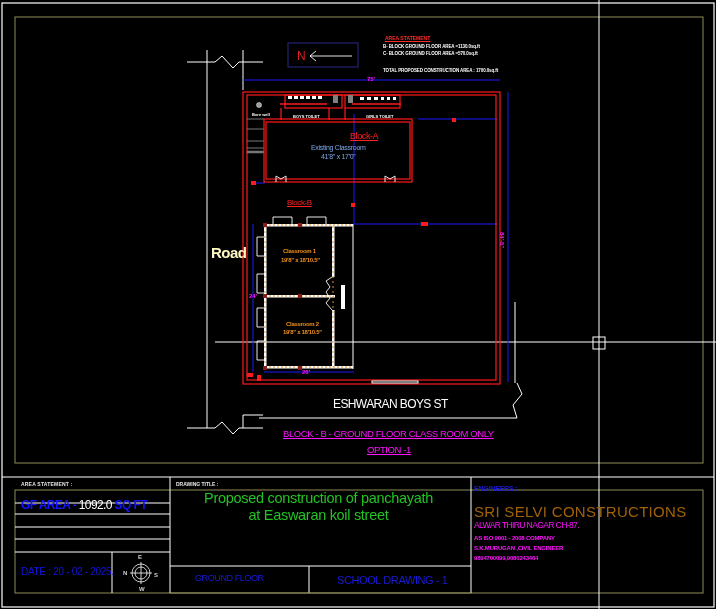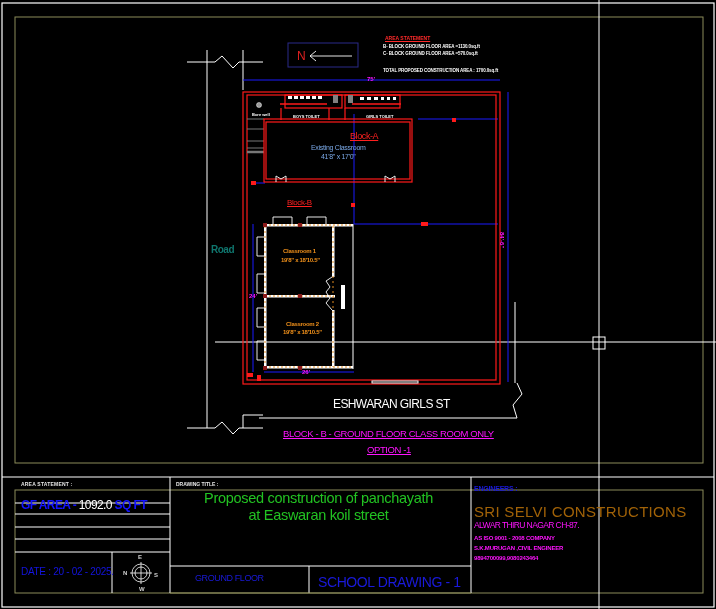--- a/index.html
+++ b/index.html
@@ -7,29 +7,29 @@
   svg{position:absolute;left:0;top:0;}
   .abs{position:absolute;white-space:nowrap;font-family:"Liberation Sans",sans-serif;}
   .area-label{left:21px;top:481px;font-size:5px;font-weight:bold;color:#e6e6e6;letter-spacing:0.2px;}
   .area-value{left:21px;top:490px;font-size:12px;letter-spacing:-0.6px;margin-top:8px;}
   .area-value .blue{color:#1414ff;font-weight:bold;}
   .area-value .white{color:#fff;}
   .date{left:21px;top:566px;font-size:10px;color:#1414e0;letter-spacing:-0.3px;}
   .draw-label{left:176px;top:481px;font-size:5px;font-weight:bold;color:#e6e6e6;}
   .title-block{left:176px;top:490px;width:285px;text-align:center;color:#22c322;font-size:14.5px;line-height:16.5px;letter-spacing:-0.3px;}
   .ground{left:195px;top:573px;font-size:9px;color:#1a1adb;letter-spacing:-0.4px;}
-  .school{left:318px;top:574px;font-size:14px;color:#1a1adb;letter-spacing:-0.4px;}
+  .school{left:337px;top:574px;font-size:11px;color:#1a1adb;letter-spacing:-0.4px;}
   .eng-label{left:474px;top:485px;font-size:7px;color:#1a1adb;font-weight:bold;letter-spacing:-0.2px;}
   .company{left:474px;top:503px;font-size:15px;color:#a16207;letter-spacing:0.3px;}
   .addr{left:474px;top:520px;font-size:8.5px;color:#ff14ff;letter-spacing:-0.6px;}
   .small-mag{font-size:6px;font-weight:bold;color:#ff14ff;letter-spacing:-0.2px;}
   .iso{left:474px;top:535px;}
   .eng{left:474px;top:545px;}
   .ph{left:474px;top:555px;}
-  .road{left:211px;top:244px;font-size:10px;color:#0f766e;font-weight:bold;letter-spacing:-0.5px;}
+  .road{left:211px;top:244px;font-size:15px;color:#fef9c3;font-weight:bold;letter-spacing:-0.5px;}
   .street{left:333px;top:397px;font-size:12px;color:#fff;letter-spacing:-0.6px;}
   .caption{left:283px;top:428px;font-size:9.5px;color:#ff14ff;text-decoration:underline;letter-spacing:-0.4px;}
   .option{left:367px;top:444px;font-size:9.5px;color:#ff14ff;text-decoration:underline;letter-spacing:-0.4px;}
   .blk-a{left:323px;top:131px;font-size:9px;color:#ff2020;text-decoration:underline;letter-spacing:-0.4px;padding-left:27px;}
   .blk-a-sub{left:311px;top:144px;font-size:7px;color:#7aa8e6;letter-spacing:-0.3px;}
   .blk-a-dim{left:321px;top:153px;font-size:7px;color:#7aa8e6;letter-spacing:-0.3px;}
   .blk-b{left:287px;top:198px;font-size:8px;color:#ff2020;text-decoration:underline;letter-spacing:-0.4px;}
   .cr{font-size:6px;font-weight:bold;color:#f0901a;letter-spacing:-0.3px;}
   .cr1{left:283px;top:248px;}
   .cr1d{left:281px;top:257px;}
@@ -222,21 +222,21 @@
 <div class="abs tiny gt">GIRLS TOILET</div>
 <div class="abs blk-a">Block-A</div>
 <div class="abs blk-a-sub">Existing Classroom</div>
 <div class="abs blk-a-dim">41'8" x 17'0"</div>
 <div class="abs blk-b">Block-B</div>
 <div class="abs cr cr1">Classroom 1</div>
 <div class="abs cr cr1d">19'8" x 18'10.5"</div>
 <div class="abs cr cr2">Classroom 2</div>
 <div class="abs cr cr2d">19'8" x 18'10.5"</div>
 <div class="abs road">Road</div>
-<div class="abs street">ESHWARAN GIRLS ST</div>
+<div class="abs street">ESHWARAN BOYS ST</div>
 <div class="abs caption">BLOCK - B - GROUND FLOOR CLASS ROOM  ONLY</div>
 <div class="abs option">OPTION -1</div>
 
 <div class="abs area-label">AREA STATEMENT :</div>
 <div class="abs area-value">
   <span class="blue">GF AREA - </span><span class="white">1092.0</span><span class="blue"> SQ FT</span>
 </div>
 <div class="abs date">DATE : 20 - 02 - 2025.</div>
 <div class="abs cmp cE">E</div>
 <div class="abs cmp cN">N</div>

